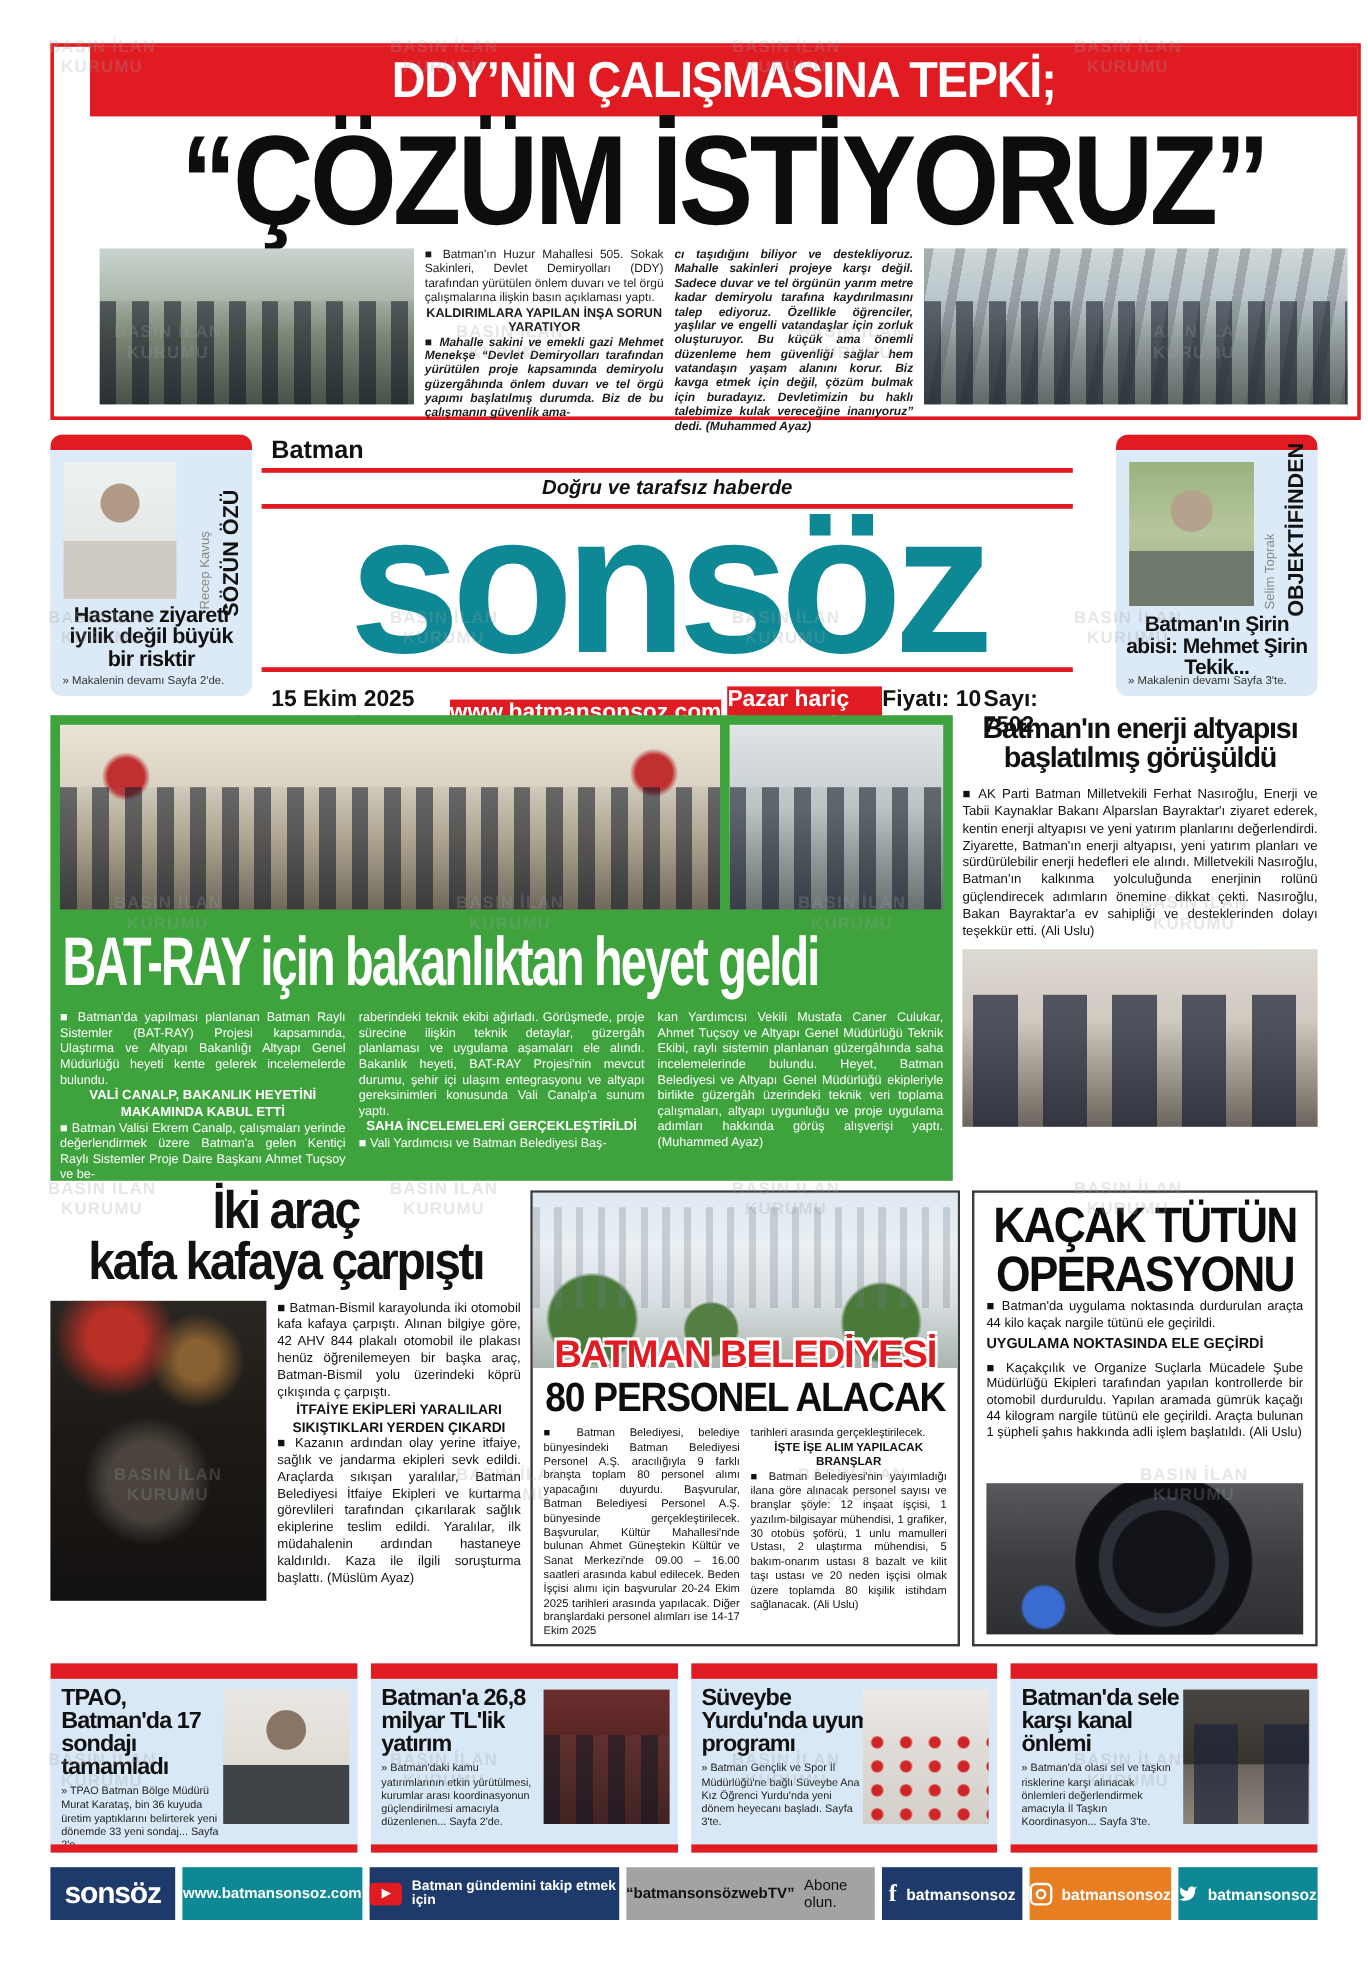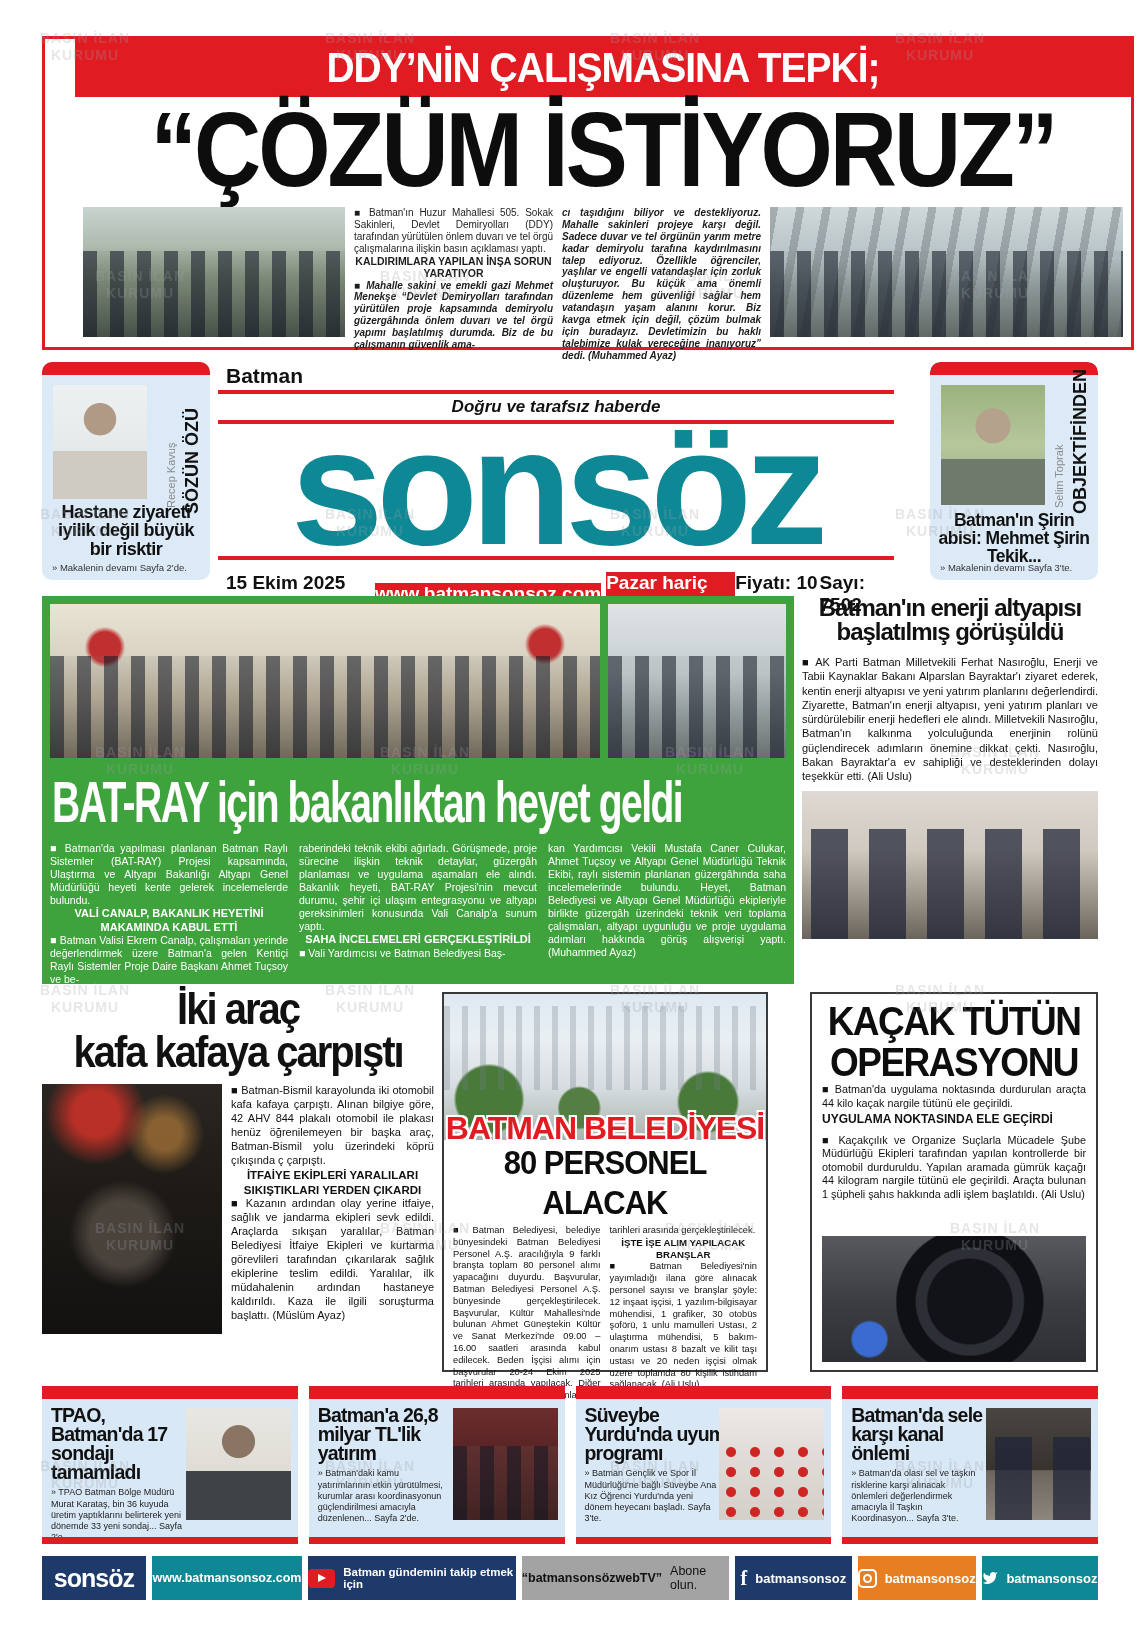--- a/index.html
+++ b/index.html
@@ -74,21 +74,21 @@
   .en-body{font-size:11px;line-height:1.3;text-align:justify;margin-top:11px;}
   .en-photo{height:148px;margin-top:7px;}
   
   .crash{position:absolute;left:42px;top:992px;width:392px;height:380px;}
   .cr-head{font-weight:bold;text-align:center;font-size:40px;line-height:.98;letter-spacing:-2px;transform:scaleY(1.1);}
   .cr-row{display:flex;gap:9px;margin-top:14px;}
   .cr-photo{width:180px;height:250px;flex:none;}
   .cr-txt{flex:1;font-size:11px;line-height:1.27;text-align:justify;}
   .cr-txt .sub{font-size:11.5px;}
   
-  .personnel{position:absolute;left:442px;top:992px;width:326px;height:380px;border:2px solid #3a3a3a;
+  .personnel{position:absolute;left:442px;top:992px;width:358px;height:380px;border:2px solid #3a3a3a;
              background:#fff;box-sizing:border-box;}
   .pe-photo{height:146px;}
   .pe-kicker{margin-top:-30px;position:relative;z-index:2;text-align:center;color:#e11b22;font-weight:bold;
              font-size:32px;letter-spacing:-1px;
              text-shadow:2px 2px 0 #fff,-2px -2px 0 #fff,2px -2px 0 #fff,-2px 2px 0 #fff;}
   .pe-head{text-align:center;font-weight:bold;font-size:31px;letter-spacing:-1px;transform:scaleY(1.1);color:#0d0d0d;}
   .pe-cols{display:flex;gap:9px;padding:6px 9px;font-size:9.3px;line-height:1.27;}
   .pe-col{flex:1;text-align:justify;}
   .pe-col .sub{font-size:9.7px;}
   

